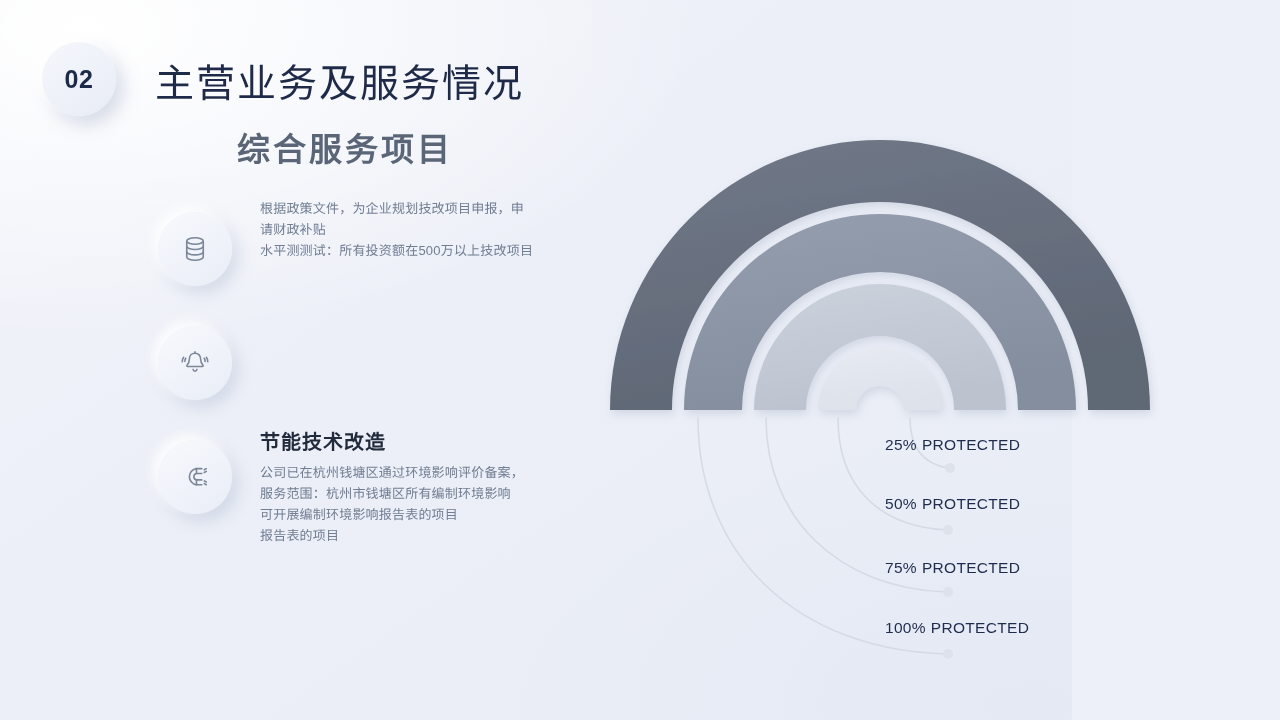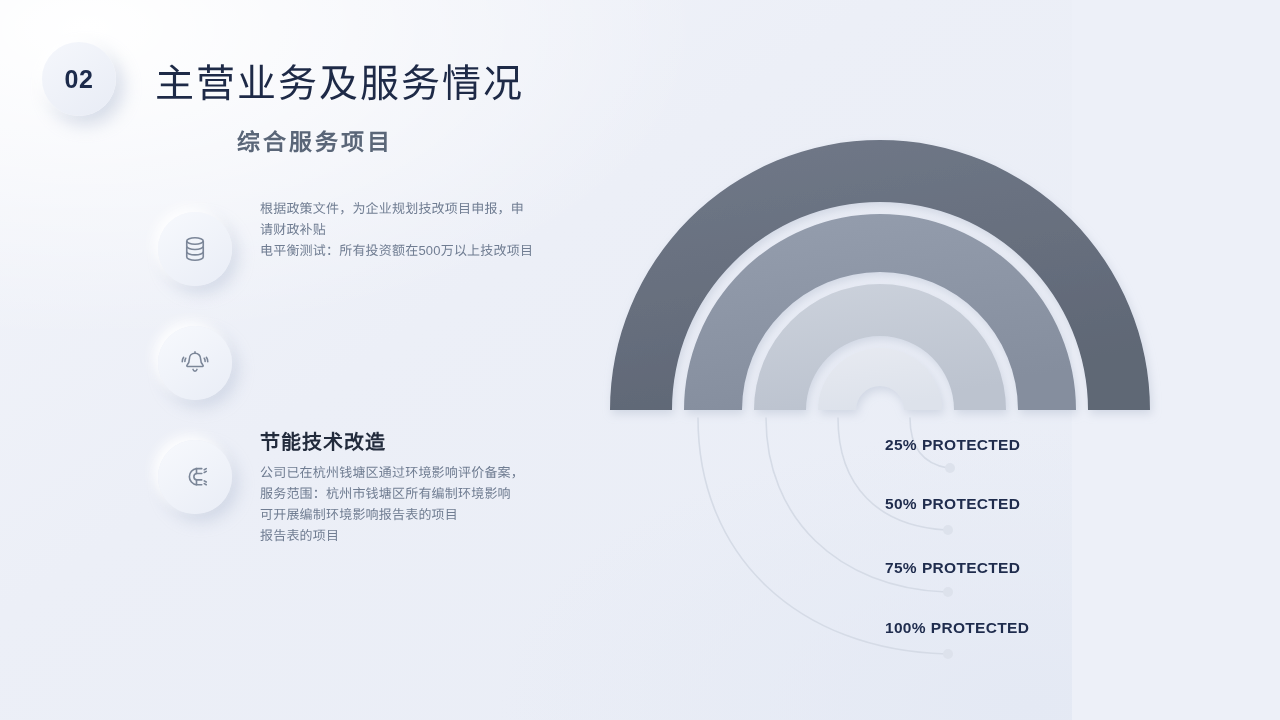--- a/index.html
+++ b/index.html
@@ -53,21 +53,21 @@
     font-size: 39px;
     font-weight: 400;
     color: #1e2a47;
     letter-spacing: 2px;
     white-space: nowrap;
   }
   .sub-title {
     position: absolute;
     left: 237px;
     top: 123px;
-    font-size: 23px;
+    font-size: 33px;
     font-weight: 700;
     color: #5a6678;
     letter-spacing: 3px;
     white-space: nowrap;
   }
 
   
   .features {
     position: absolute;
     left: 158px;
@@ -128,21 +128,21 @@
     position: absolute;
     left: 885px;
     top: 418px;
     width: 300px;
   }
   .legend-row {
     position: absolute;
     left: 0;
     white-space: nowrap;
     font-size: 15.5px;
-    font-weight: 700;
+    font-weight: 400;
     color: #1f2c4d;
     letter-spacing: 0.3px;
   }
   .legend-row .pct { margin-right: 5px; }
   .legend-row:nth-child(1) { top: 18px; }
   .legend-row:nth-child(2) { top: 77px; }
   .legend-row:nth-child(3) { top: 141px; }
   .legend-row:nth-child(4) { top: 201px; }
 </style>
 </head>
@@ -163,21 +163,21 @@
         <svg width="30" height="30" viewBox="0 0 24 24" fill="none" stroke="#7b8698" stroke-width="1.3">
           <ellipse cx="12" cy="5.6" rx="6.6" ry="2.6"></ellipse>
           <path d="M5.4 5.6v4.2c0 1.44 2.95 2.6 6.6 2.6s6.6-1.16 6.6-2.6V5.6"></path>
           <path d="M5.4 9.9v4.2c0 1.44 2.95 2.6 6.6 2.6s6.6-1.16 6.6-2.6V9.9"></path>
           <path d="M5.4 14.2v4.2c0 1.44 2.95 2.6 6.6 2.6s6.6-1.16 6.6-2.6v-4.2"></path>
         </svg>
       </div>
       <div class="body">
         <div class="f-line">根据政策文件，为企业规划技改项目申报，申</div>
         <div class="f-line">请财政补贴</div>
-        <div class="f-line">电平衡测试：所有投资额在500万以上技改项目</div>
+        <div class="f-line">水平测测试：所有投资额在500万以上技改项目</div>
       </div>
     </div>
 
     <div class="feature">
       <div class="icon-wrap">
         <svg width="30" height="30" viewBox="0 0 24 24" fill="none" stroke="#7b8698" stroke-width="1.25" stroke-linecap="round">
           <path d="M12 4.2c-2.7 0-4.5 2-4.5 4.6 0 3.1-1.2 4.3-1.9 5 -.35.36-.1.95.4.95h12c.5 0 .75-.59.4-.95 -.7-.7-1.9-1.9-1.9-5 0-2.6-1.8-4.6-4.5-4.6z"></path>
           <path d="M10.4 17.1c.25.85 1 1.4 1.6 1.4s1.35-.55 1.6-1.4"></path>
           <path d="M12 3.1v1.1"></path>
           <path d="M4.6 8.2c-.5.7-.7 1.6-.7 2.5"></path>

